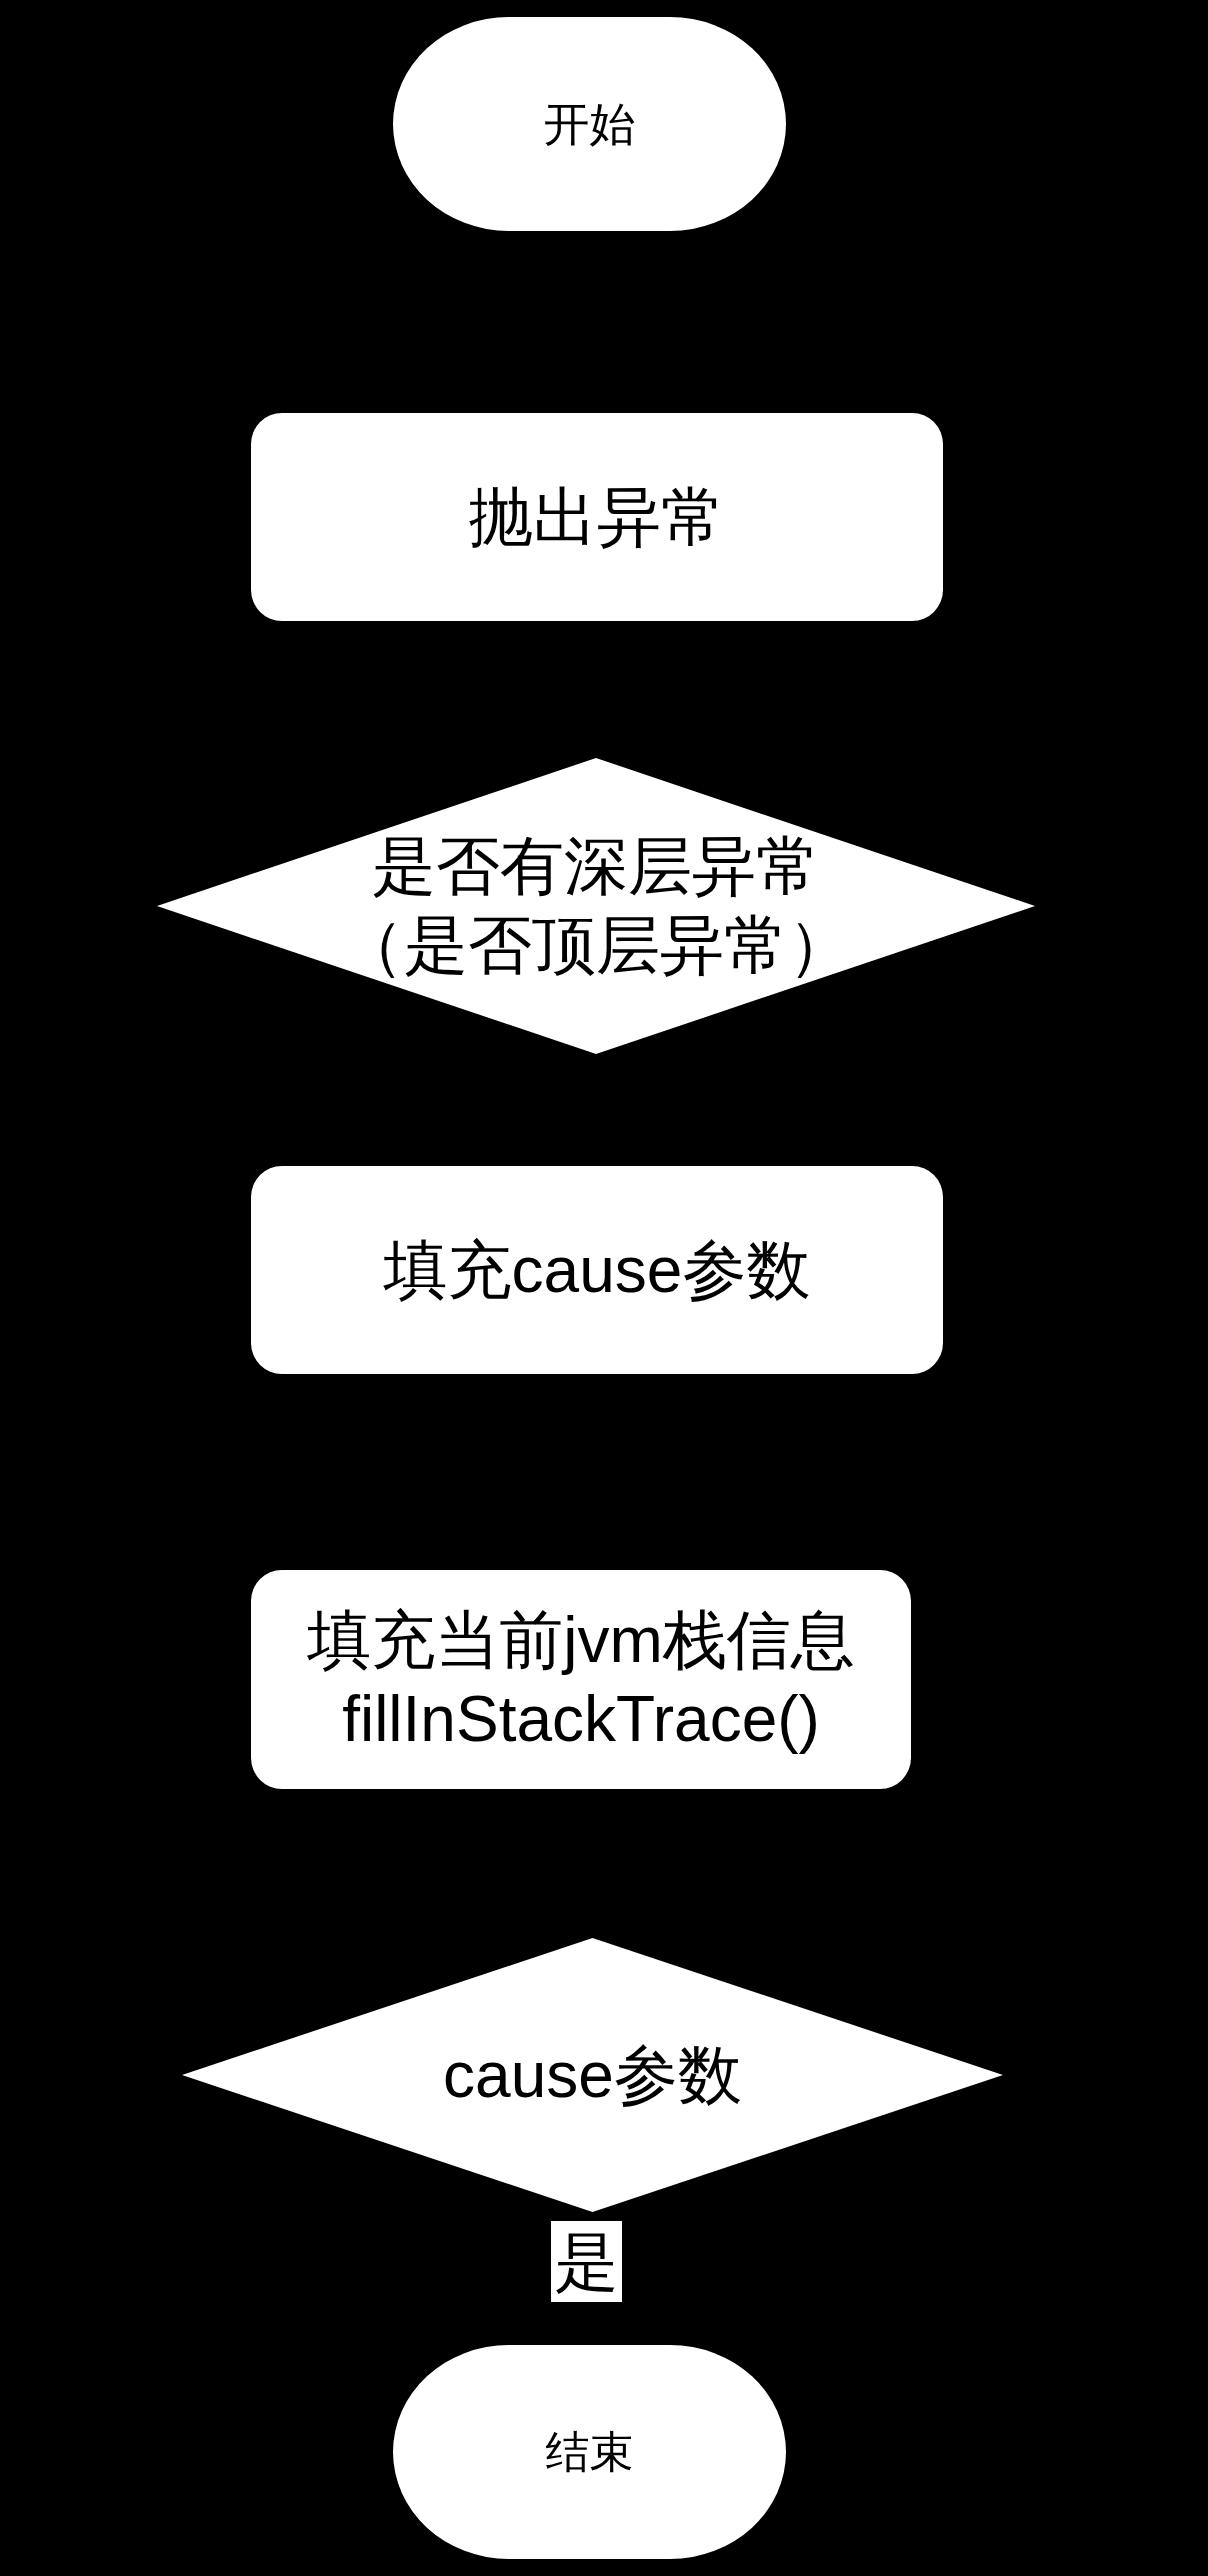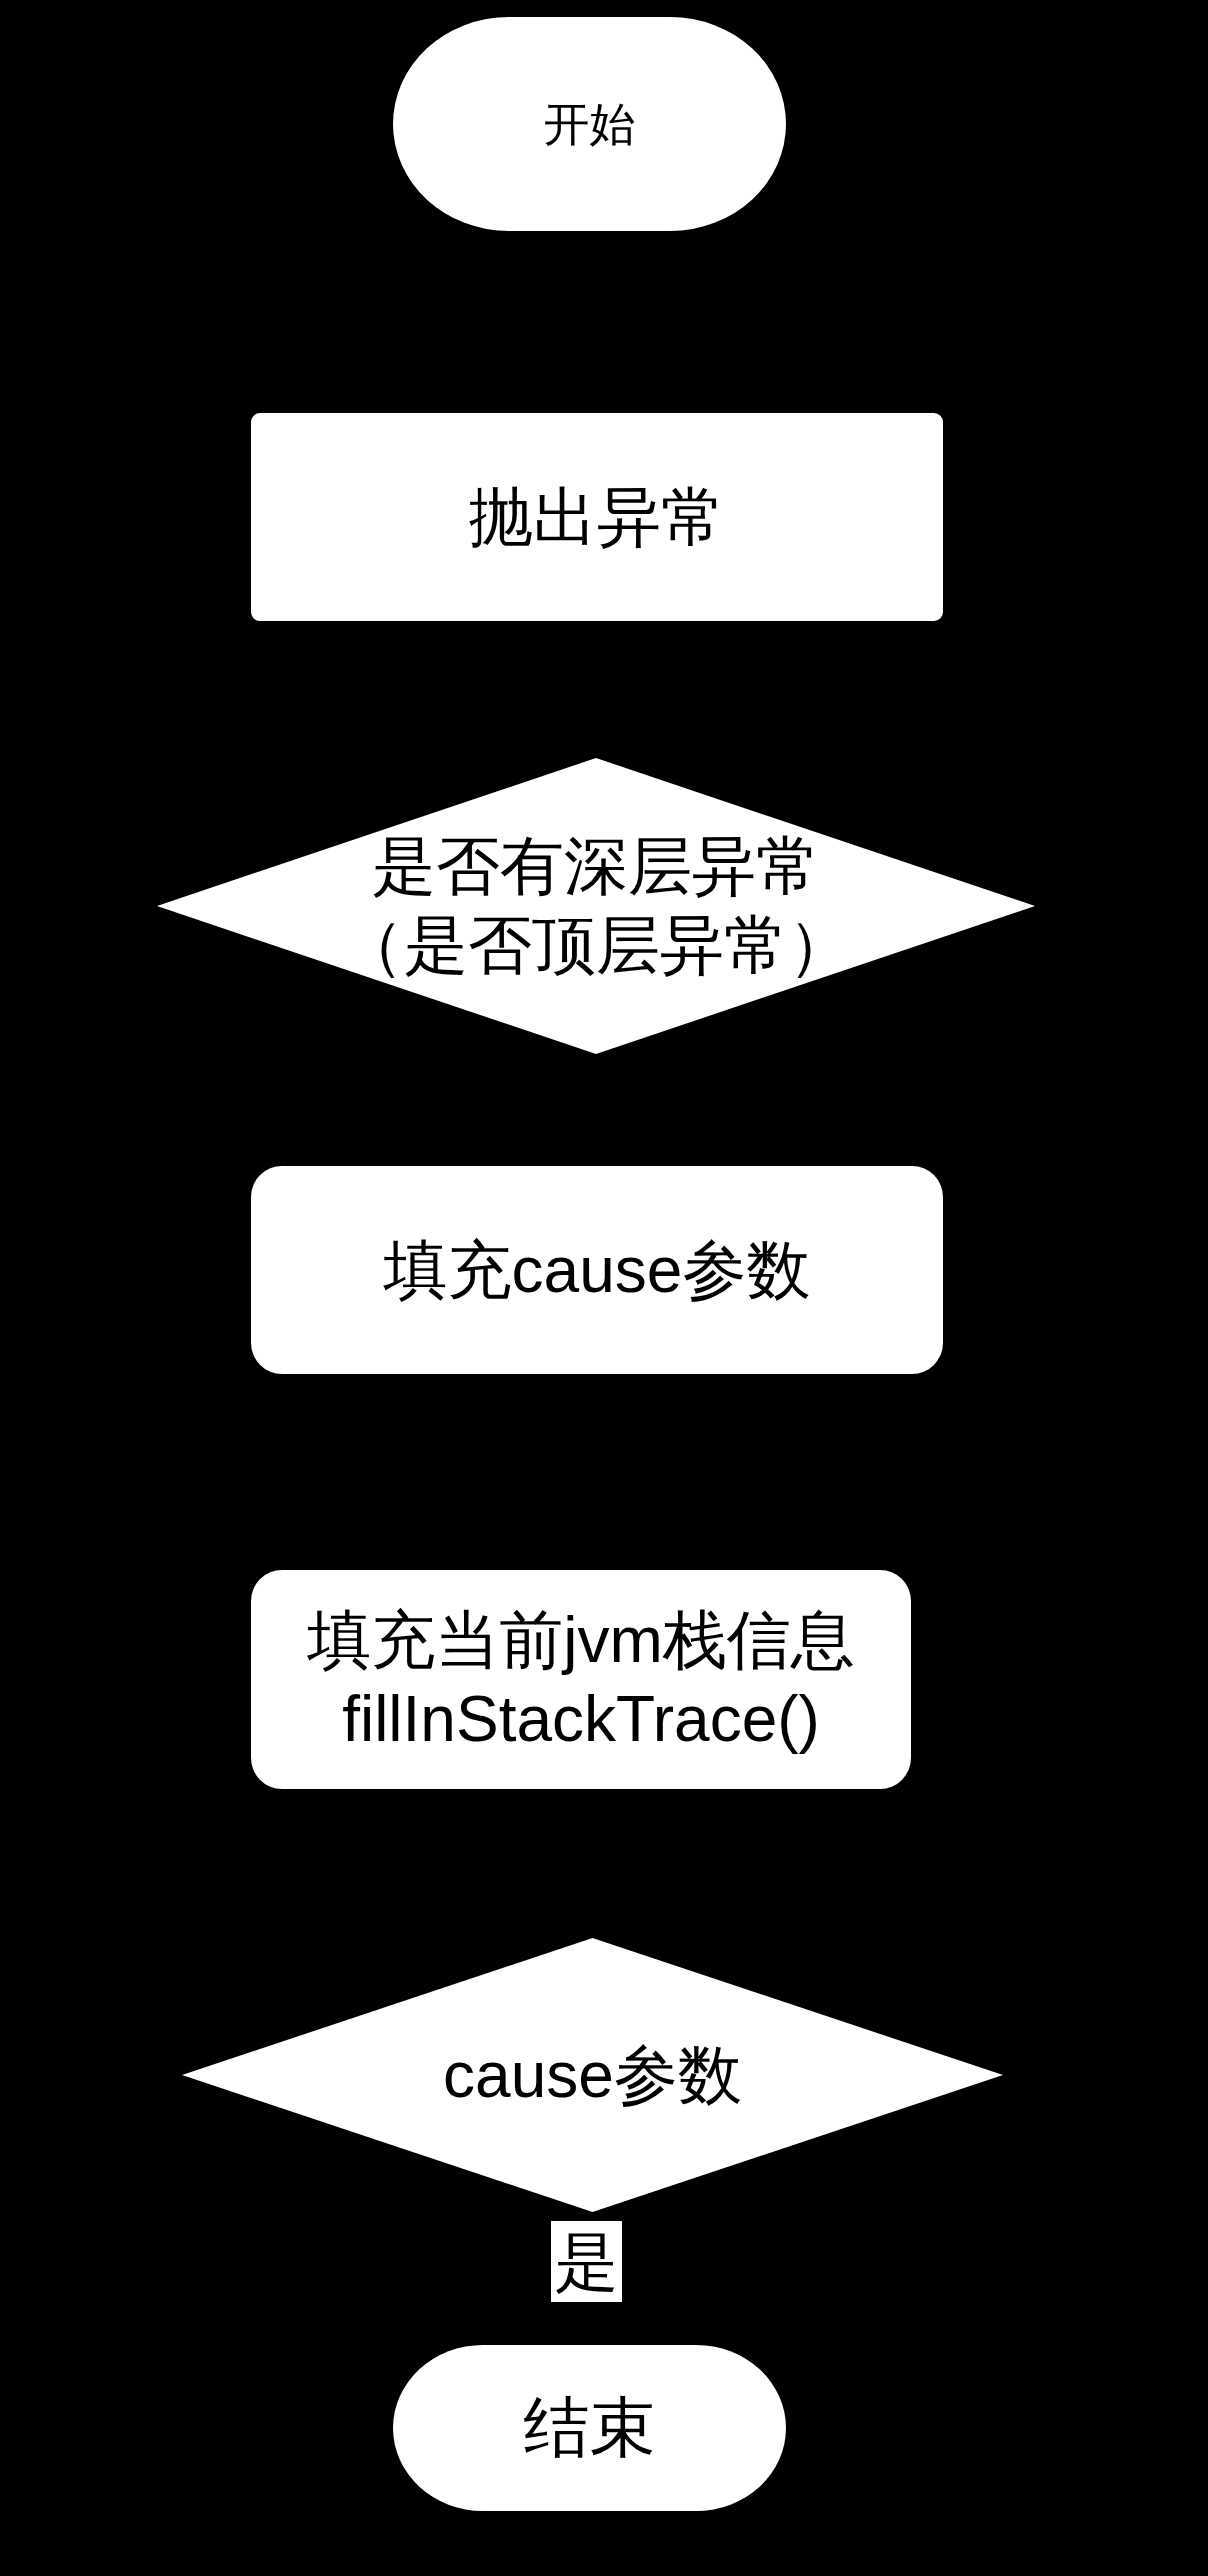--- a/index.html
+++ b/index.html
@@ -17,26 +17,26 @@
     text-align:center;
     font-size:64px;line-height:1.23;
     white-space:nowrap;
   }
   .terminator{border-radius:117px / 108px;}
   .process{border-radius:31px;}
   .decision{clip-path:polygon(50% 0%,100% 50%,50% 100%,0% 50%);}
 
   
   #start      {left:393px; top:17px;   width:393px;  height:214px; font-size:46px;}
-  #throw      {left:251px; top:413px;  width:692px; height:208px;border-radius:9px;}
+  #throw      {left:251px; top:413px;  width:692px; height:208px;}
   #cause-dec  {left:157px; top:758px; width:878px; height:296px;}
   #fill-cause {left:251px; top:1166px; width:692px; height:208px;}
   #fill-stack {left:251px; top:1570px; width:660px; height:219px;}
   #top-dec    {left:182px; top:1938px; width:821px; height:274px;}
-  #end        {left:393px; top:2345px; width:393px;  height:166px; font-size:66px;}
+  #end        {left:393px; top:2345px; width:393px;  height:214px; font-size:44px;}
 
   .edge-label{
     position:absolute;
     left:551px; top:2221px;
     width:71px; height:81px;
     background:#ffffff;color:#000000;
     display:flex;align-items:center;justify-content:center;
     font-size:64px;line-height:1;
   }
   .line{display:block;}

